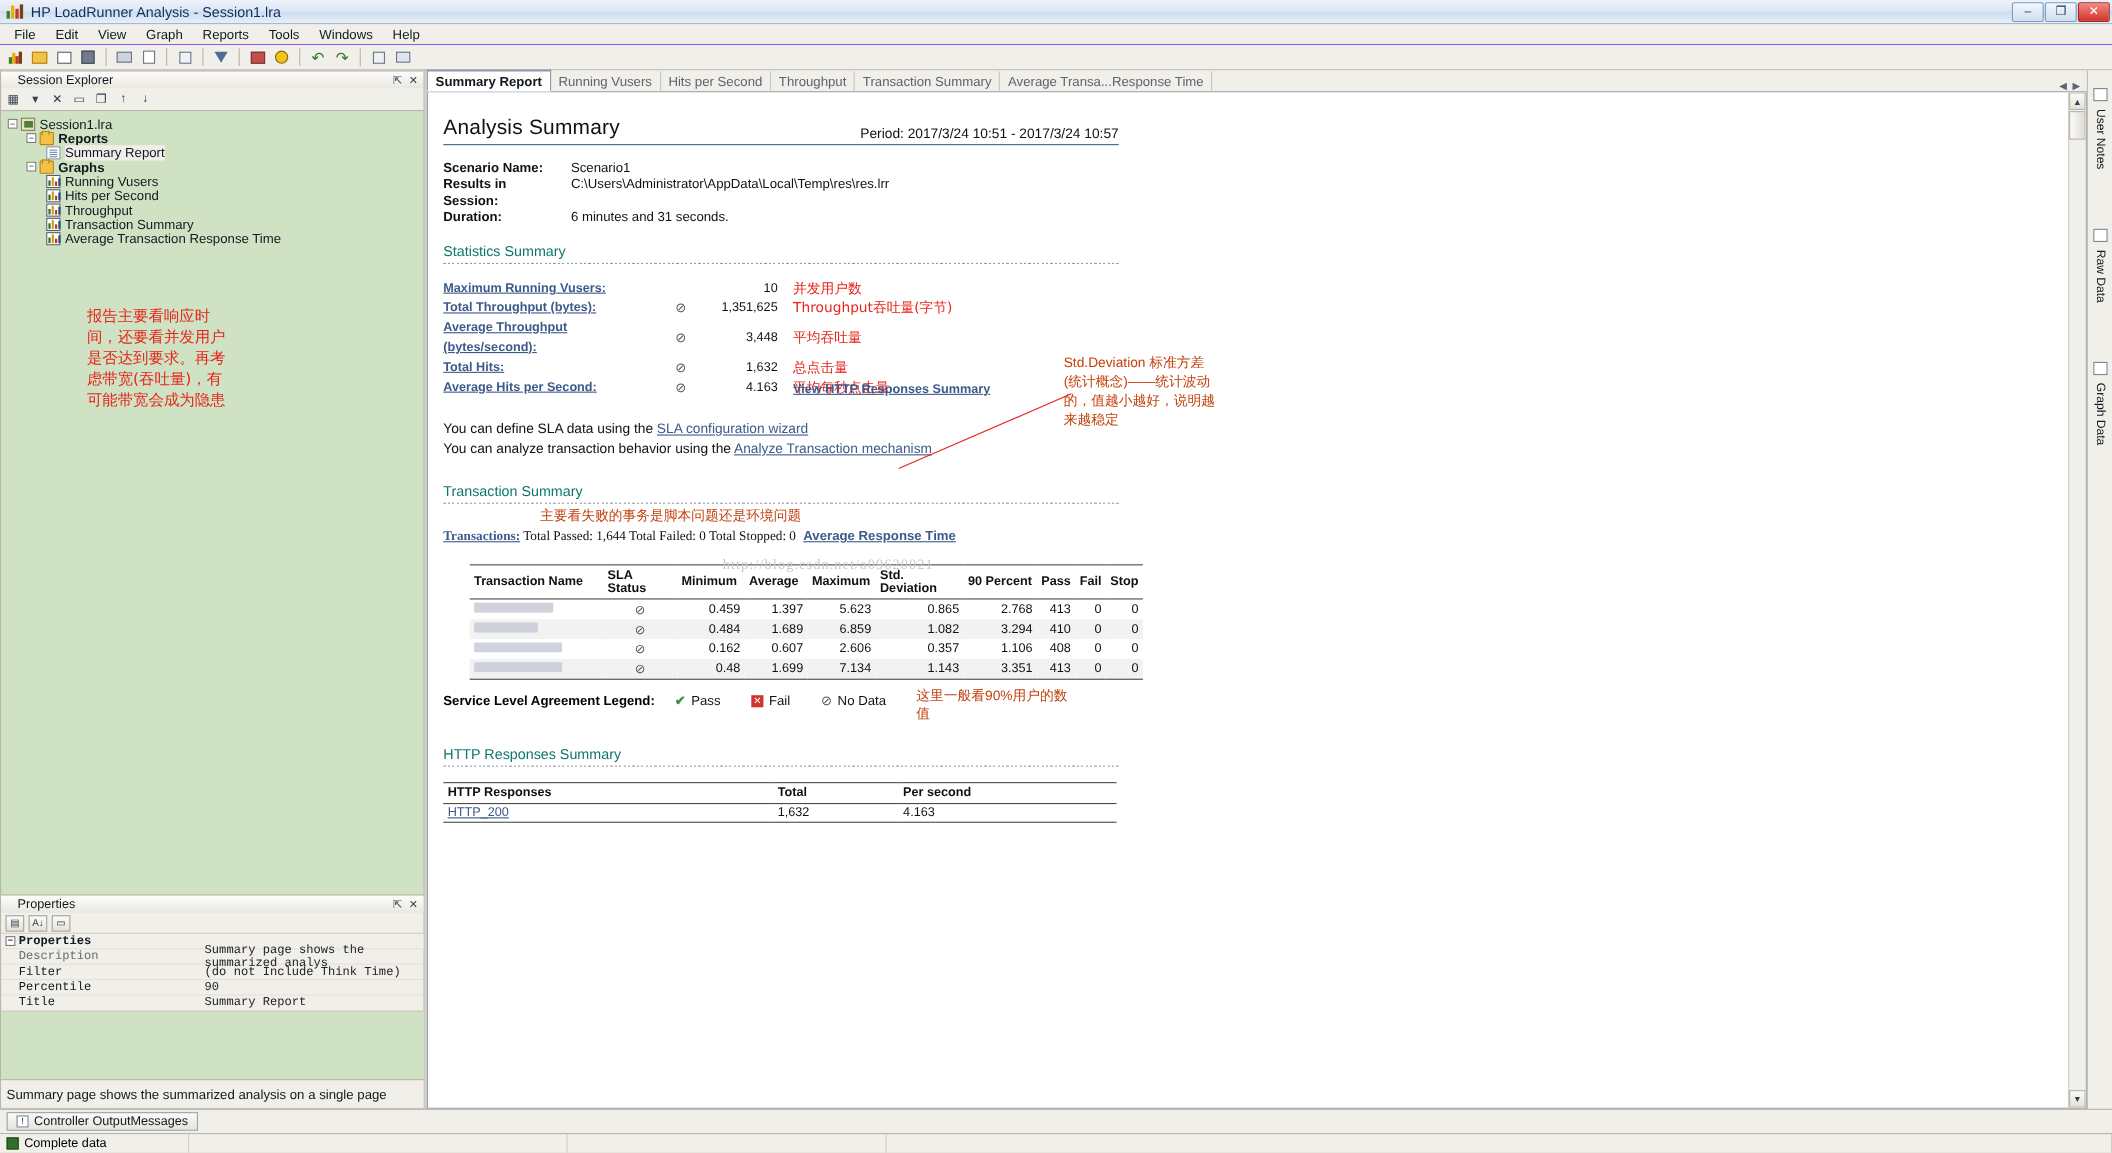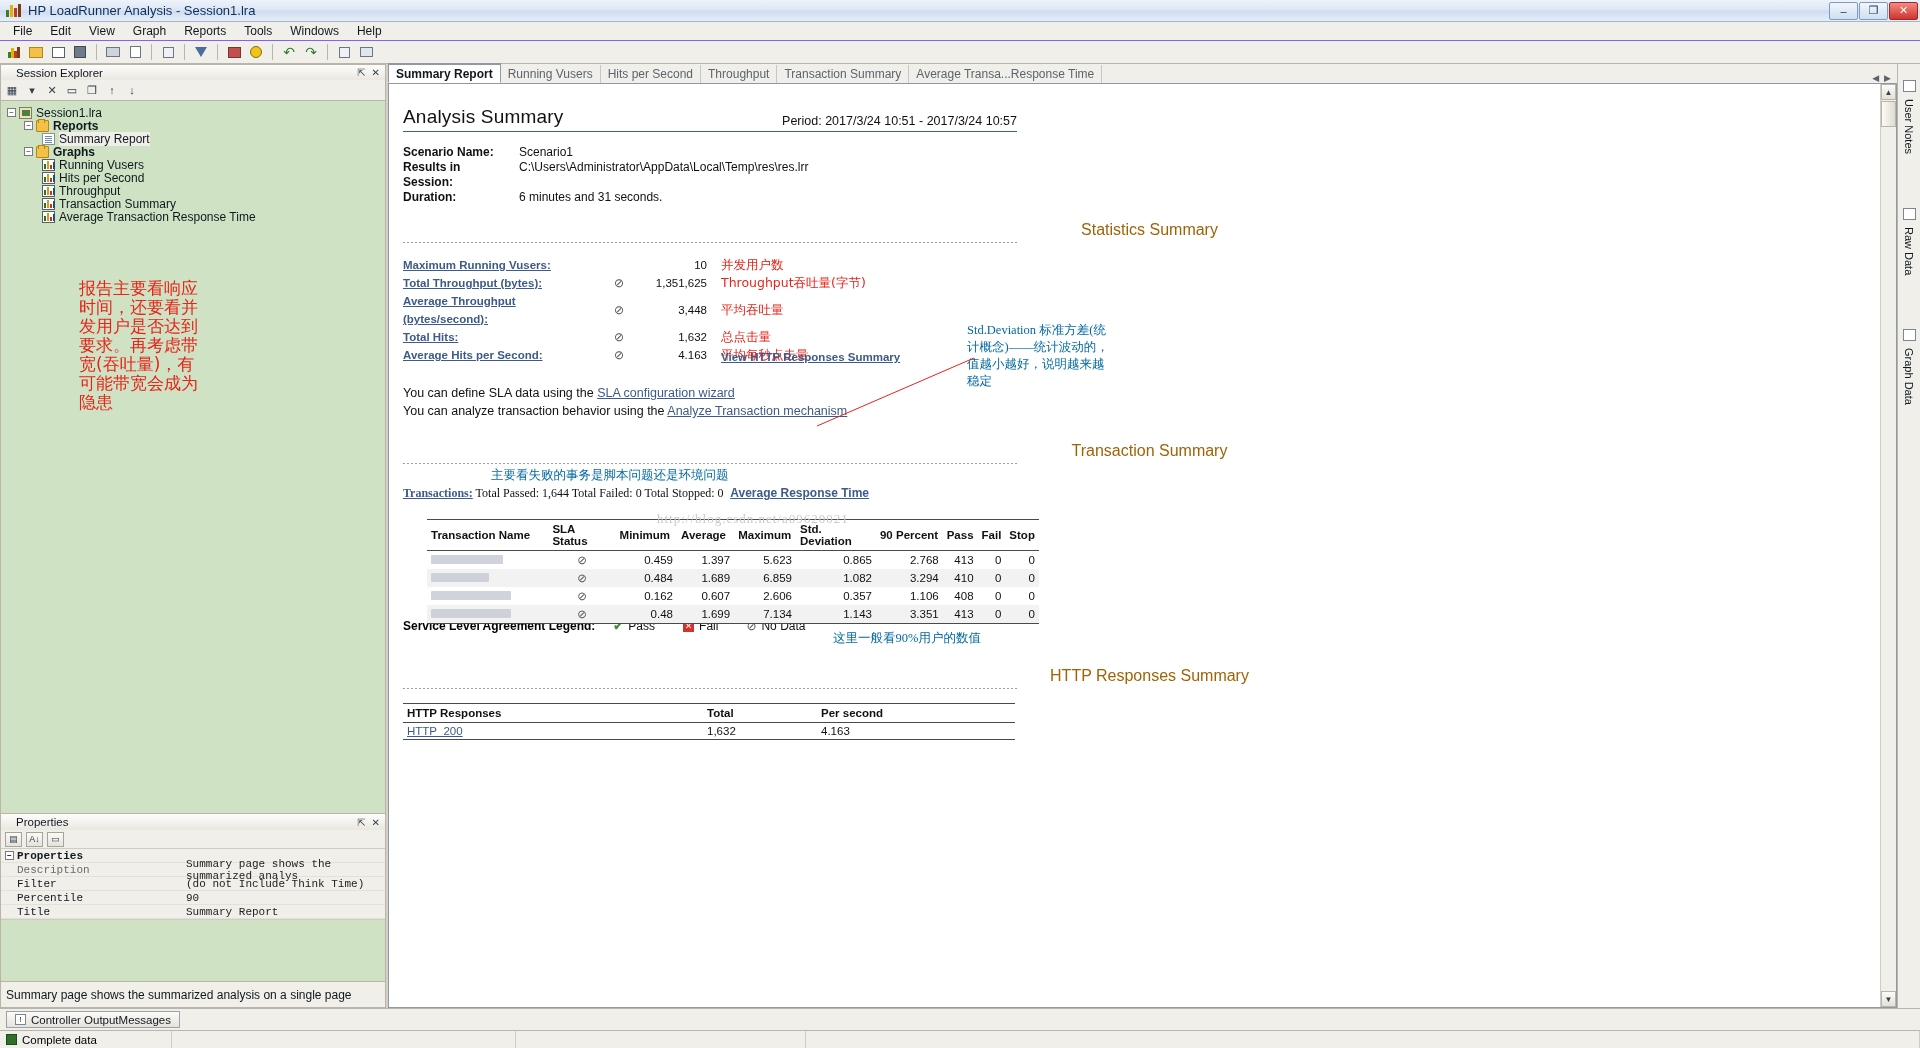--- a/index.html
+++ b/index.html
@@ -97,21 +97,21 @@
   .ic-graph i:nth-child(1){left:1px;height:5px;background:#2f6f2a;}
   .ic-graph i:nth-child(2){left:4px;height:8px;background:#d79b1a;}
   .ic-graph i:nth-child(3){left:7px;height:4px;background:#b03a2e;}
   .ic-graph i:nth-child(4){left:10px;height:7px;background:#1f4e79;}
   .tlabel{color:#11181f;}
   .tlabel.bold{font-weight:bold;}
   .tlabel.sel{background:#efeee9;}
   .ind1{padding-left:17px;} .ind2{padding-left:35px;}
 
   .note-cn{
-    color:#e8231a;font-size:17px;line-height:19px;
+    color:#e8231a;font-size:14px;line-height:19px;
     font-family:"DejaVu Sans", sans-serif;
     position:absolute;
   }
   #note-left{ left:78px; top:178px; width:130px;}
 
   
   #propspanel{ flex:1; display:flex;flex-direction:column; background:#f0efe9;border:1px solid #b9b5a8;border-top:none;}
   .prop-toolbar{height:19px;display:flex;align-items:center;gap:4px;padding-left:4px;border-bottom:1px solid #cfccc2;}
   .pbtn{width:17px;height:15px;border:1px solid #a8a49a;background:linear-gradient(180deg,#fbfbf8,#e5e2d9);font-size:9px;display:flex;align-items:center;justify-content:center;color:#33414f;}
   .prop-grid{font-size:11px;font-family:"Liberation Mono", monospace;}
@@ -147,21 +147,21 @@
   }
   #doc{ padding:22px 0 0 14px; position:relative;}
 
   .rep-title{font-size:19px;color:#111;letter-spacing:.2px;}
   .rep-period{font-size:12.5px;color:#111;}
   .rule{height:1px;background:#3f5f86;margin-top:3px;}
   .rule-dot{height:1px;background:repeating-linear-gradient(90deg,#8f9cad 0 2px, transparent 2px 4px);margin-top:3px;}
 
   .kv{display:flex;font-size:12px;line-height:15px;color:#111;}
   .kv b{width:104px;display:inline-block;}
-  .sect{color:#a16207;font-size:16px;margin-top:8px;text-align:center;}
+  .sect{color:#0f766e;font-size:13px;margin-top:8px;}
 
   .stat-row{display:flex;align-items:center;font-size:12px;line-height:18px;}
   .stat-name{width:200px;color:#3d5a8a;text-decoration:underline;font-weight:bold;font-size:11.5px;}
   .stat-icon{width:32px;text-align:center;color:#555;font-size:12px;}
   .stat-val{width:72px;text-align:right;color:#111;font-size:11.5px;}
   .stat-note{padding-left:14px;color:#e8231a;font-size:12.5px;font-family:"DejaVu Sans",sans-serif;}
 
   .hint{font-size:12.5px;color:#111;line-height:18px;}
   .hint a{color:#3d5a8a;text-decoration:underline;}
 
@@ -184,21 +184,21 @@
   .legend b{margin-right:18px;}
   .lg{display:flex;align-items:center;gap:5px;margin-right:28px;color:#111;}
   .lg .ok{color:#3a8f3a;font-weight:bold;}
   .lg .no{color:#fff;background:#d0342c;width:11px;height:11px;display:flex;align-items:center;justify-content:center;font-size:9px;}
   .lg .nd{color:#555;}
 
   .watermark{
     position:absolute;color:#c9c9c9;font-family:"Liberation Serif",serif;
     font-size:13px;letter-spacing:1px;pointer-events:none;
   }
-  .ann{position:absolute;color:#0369a1;font-size:12.5px;font-family:Liberation Serif, serif;line-height:17px;}
+  .ann{position:absolute;color:#c2410c;font-size:12.5px;font-family:Liberation Sans, sans-serif;line-height:17px;}
   svg.annline{position:absolute;pointer-events:none;}
 
   
   #rightdock{width:23px;background:#f0efe9;border-left:1px solid #b9b5a8;display:flex;flex-direction:column;align-items:center;padding-top:4px;gap:16px;}
   .vtab{writing-mode:vertical-rl;font-size:11px;color:#11181f;display:flex;align-items:center;gap:4px;}
   .vicon{width:13px;height:12px;border:1px solid #7b8794;background:#fff;display:block;margin-bottom:3px;}
 
   
   .vscroll{position:absolute;right:0;top:0;bottom:0;width:16px;background:#f0efe9;border-left:1px solid #cfccc2;}
   .vscroll .arrow{height:16px;display:flex;align-items:center;justify-content:center;font-size:8px;color:#33414f;background:linear-gradient(180deg,#fbfbf8,#e3e0d7);border:1px solid #b9b5a8;}

